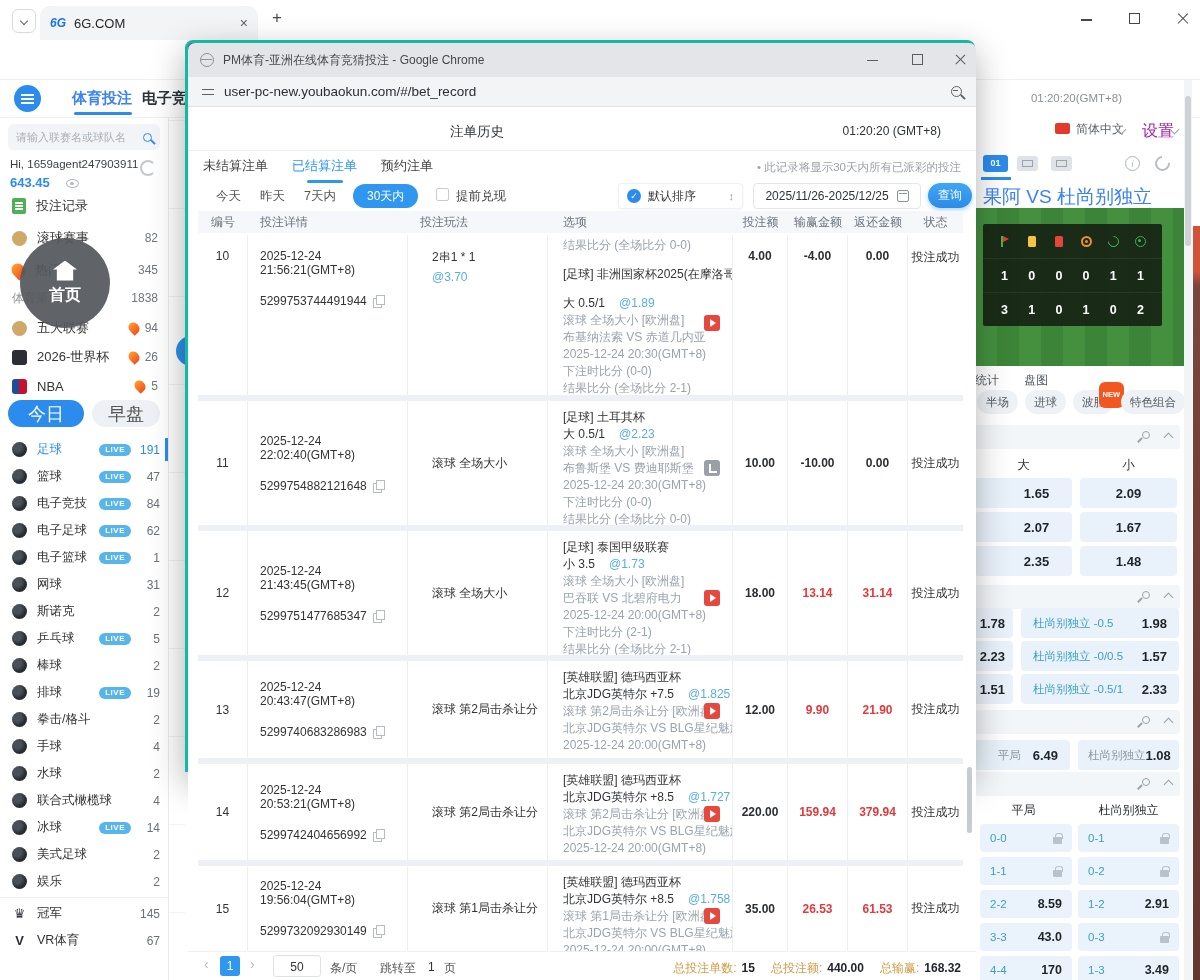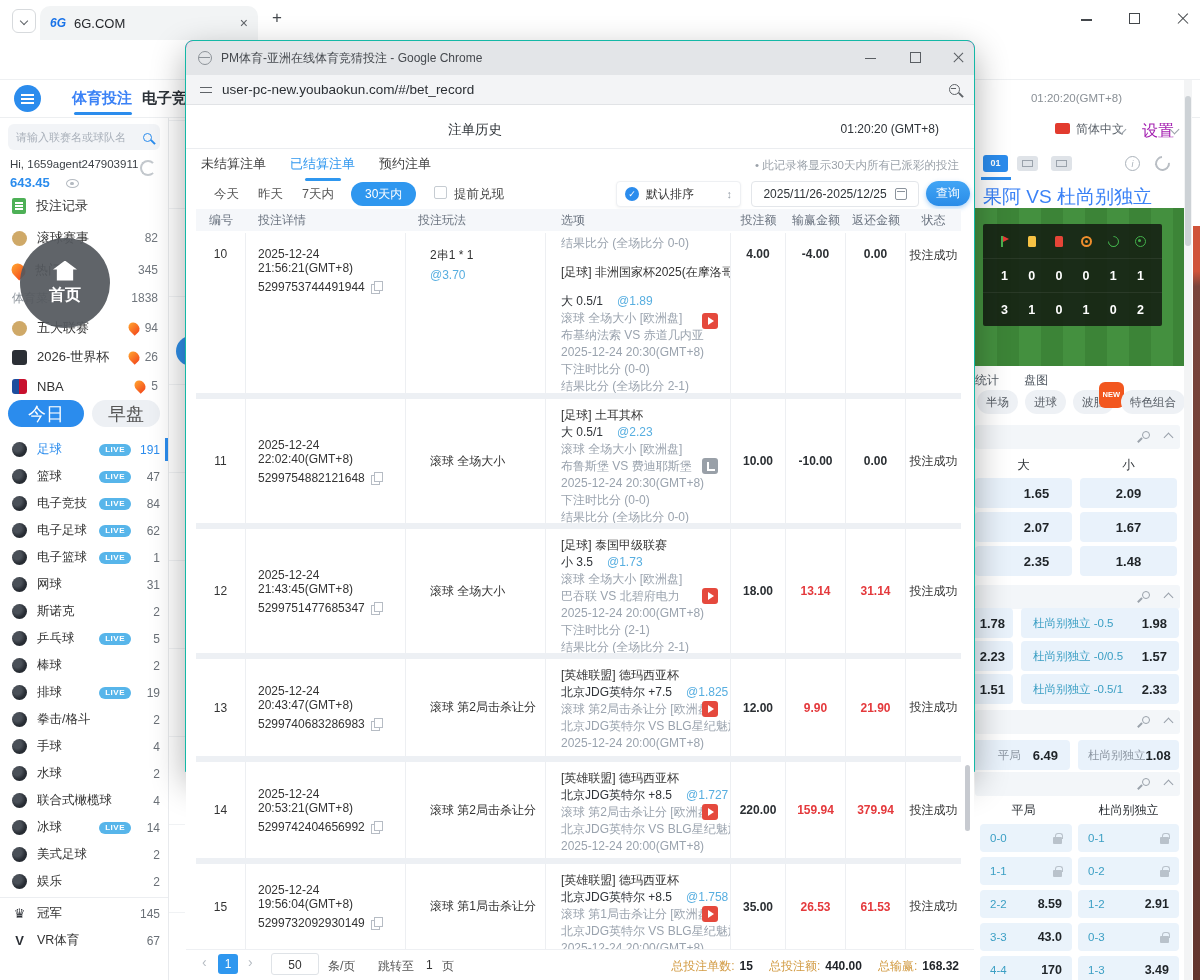--- a/index.html
+++ b/index.html
@@ -154,21 +154,21 @@
 .scbtn.a{left:5px;width:92px}.scbtn.b{left:103px;width:101px}
 .scbtn .sc{font-size:11.5px;color:#3b9fc4}
 .scbtn .od{font-size:12.5px;font-weight:bold;color:#1f2428}
 .lock{position:relative;width:9px;height:7px;background:#b9c2cb;border-radius:1px;margin-top:4px}
 .lock::before{content:"";position:absolute;left:1.5px;top:-4px;width:6px;height:5px;border:1.5px solid #b9c2cb;border-bottom:none;border-radius:3px 3px 0 0}
 .rscroll{position:absolute;left:1184px;top:80px;width:8px;height:900px;background:#f3f4f5}
 .rthumb{position:absolute;left:1185px;top:96px;width:6px;height:150px;background:#cdd2d6;border-radius:3px}
 .deskstrip{position:absolute;left:1193px;top:226px;width:7px;height:754px;background:linear-gradient(180deg,#d05339 0%,#d05339 6%,#7a453c 8%,#63362f 100%)}
 
 
-.popup{position:absolute;left:185px;top:40px;width:790px;height:732px;background:#a21caf;border:1px solid #14b8a6;border-radius:8px 8px 0 0;box-shadow:0 12px 34px rgba(0,0,0,.32);z-index:20}
+.popup{position:absolute;left:185px;top:40px;width:790px;height:732px;background:#a21caf;border:3px solid #14b8a6;border-radius:8px 8px 0 0;box-shadow:0 12px 34px rgba(0,0,0,.32);z-index:20}
 .ptitle{position:absolute;left:0;top:0;width:788px;height:34px;background:#e3e5e8;border-radius:7px 7px 0 0;display:flex;align-items:center;padding:0 12px;gap:9px}
 .globe{width:14px;height:14px;border:1.5px solid #8d9399;border-radius:50%;position:relative}
 .globe::after{content:"";position:absolute;left:0;top:5px;width:11px;height:1.3px;background:#8d9399}
 .ptitle .t{font-size:12px;color:#45494e}
 .pctl{position:absolute;top:10px;width:14px;height:14px}
 .pc-min{left:678px}.pc-min i{position:absolute;left:1px;top:7px;width:11px;height:1.4px;background:#5a5e63}
 .pc-max{left:723px}.pc-max i{position:absolute;left:1px;top:1px;width:11px;height:11px;border:1.2px solid #5a5e63}
 .pc-x{left:766px}.pc-x i,.pc-x b{position:absolute;left:0;top:6px;width:13px;height:1.3px;background:#5a5e63}
 .pc-x i{transform:rotate(45deg)}.pc-x b{transform:rotate(-45deg)}
 .purl{position:absolute;left:0;top:34px;width:788px;height:30px;background:#f3f4f6;border-bottom:1px solid #e1e3e6;display:flex;align-items:center;padding:0 14px;gap:10px}
@@ -203,21 +203,21 @@
 .thead span:nth-child(1){padding:0;text-align:center}
 .thead span:nth-child(4){padding-left:15px}
 .thead span:nth-child(5),.thead span:nth-child(6),.thead span:nth-child(7),.thead span:nth-child(8){padding:0;text-align:center}
 .tbody{position:absolute;left:10px;top:128px;width:765px;height:716px;background:#edf0f4}
 .trow{display:grid;grid-template-columns:50px 160px 140px 185px 55px 60px 60px 55px;background:#fff;margin-bottom:6px;overflow:hidden}
 .r10{height:160px}.r11{height:124px}.r12{height:124px}.r13{height:97px}.r14{height:96px}.r15{height:85px;margin-bottom:0}
 .tc{display:flex;flex-direction:column;justify-content:center;border-right:1px solid #edeff2;font-size:12px;overflow:hidden}
 .tc:last-child{border-right:none}
 .top-align .tc{justify-content:flex-start;padding-top:14px}
 .c-no{align-items:center;color:#333}
-.c-detail{padding-left:12px;gap:5px;color:#333}
+.c-detail{padding-left:12px;gap:17px;color:#333}
 .c-detail .did{display:flex;align-items:flex-end;gap:6px}
 .copy-ic{position:relative;width:12px;height:13px;display:inline-block}
 .copy-ic::before,.copy-ic::after{content:"";position:absolute;width:7px;height:8px;border:1px solid #b6bcc4;background:#fff}
 .copy-ic::before{left:0;top:3px}.copy-ic::after{left:3px;top:0}
 .c-play{padding-left:24px;gap:4px;color:#333}
 .c-play .p2{color:#57aee0}
 .c-sel{position:relative;justify-content:flex-start;padding:8px 0 0 15px}
 .top-align .c-sel{padding-top:8px}
 .r10 .sel-lines{margin-top:-6px}
 .ln{font-size:12px;line-height:17px;color:#9aa3ae;white-space:nowrap}

